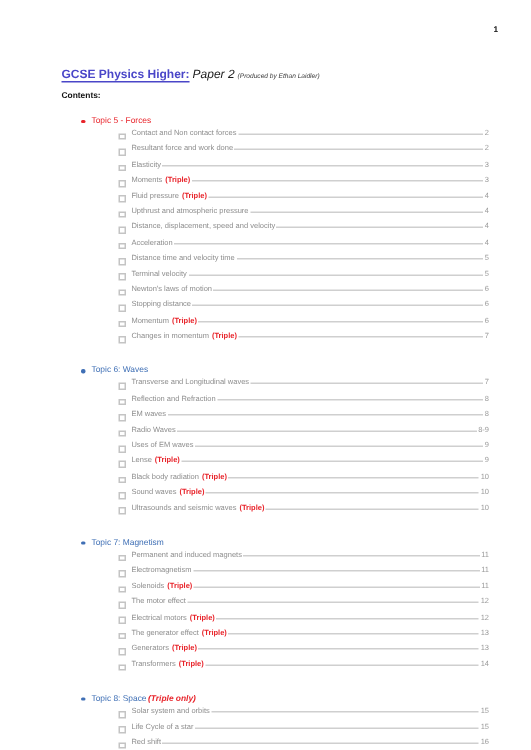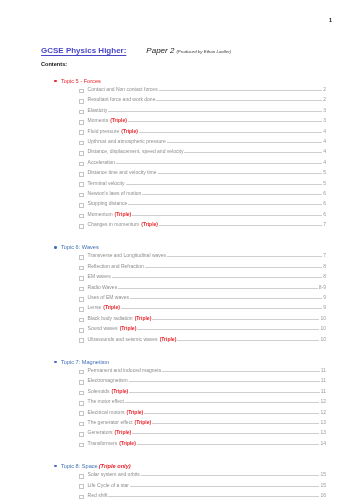--- a/index.html
+++ b/index.html
@@ -44,21 +44,21 @@
     font-weight: bold;
     color: #4a46c8;
     text-decoration: underline;
     text-underline-offset: 1.5px;
     margin-top: 39px;
   }
   .title-paper {
     font-size: 8px;
     font-style: italic;
     color: #1a1a1a;
-    margin-left: 20px;
+    margin-left: 2px;
   }
   .title-credit {
     font-size: 4.4px;
     font-style: italic;
     color: #3a3a3a;
     margin-left: 2px;
   }
   .contents-label {
     position: absolute;
     top: 61px;

